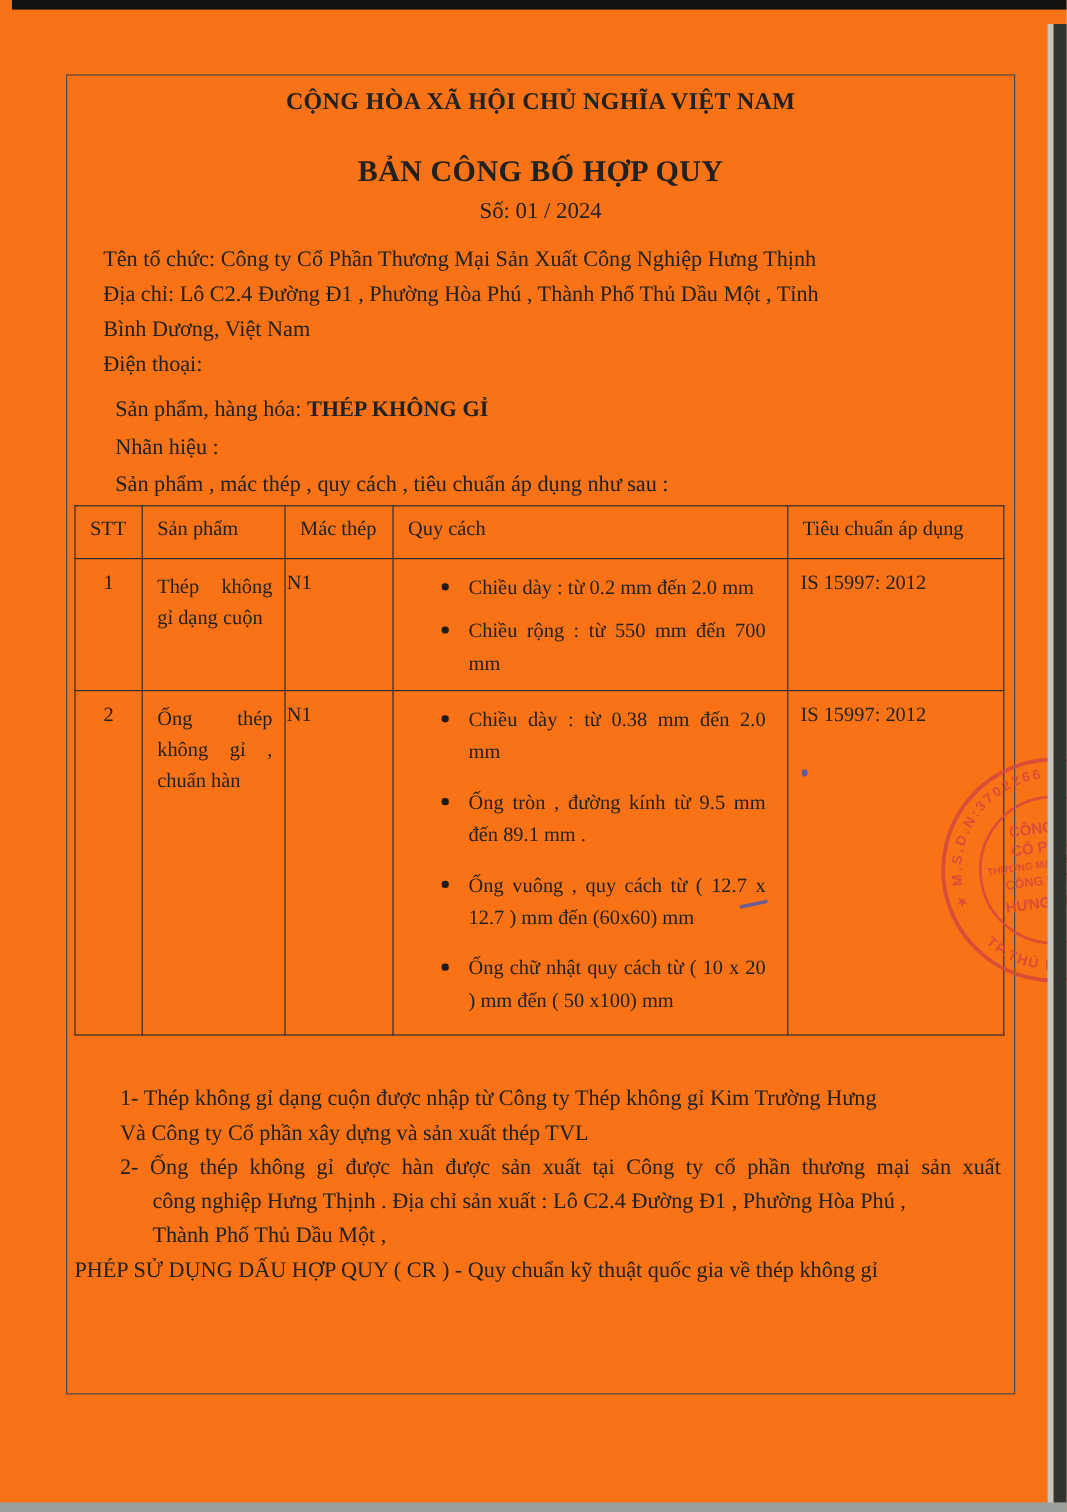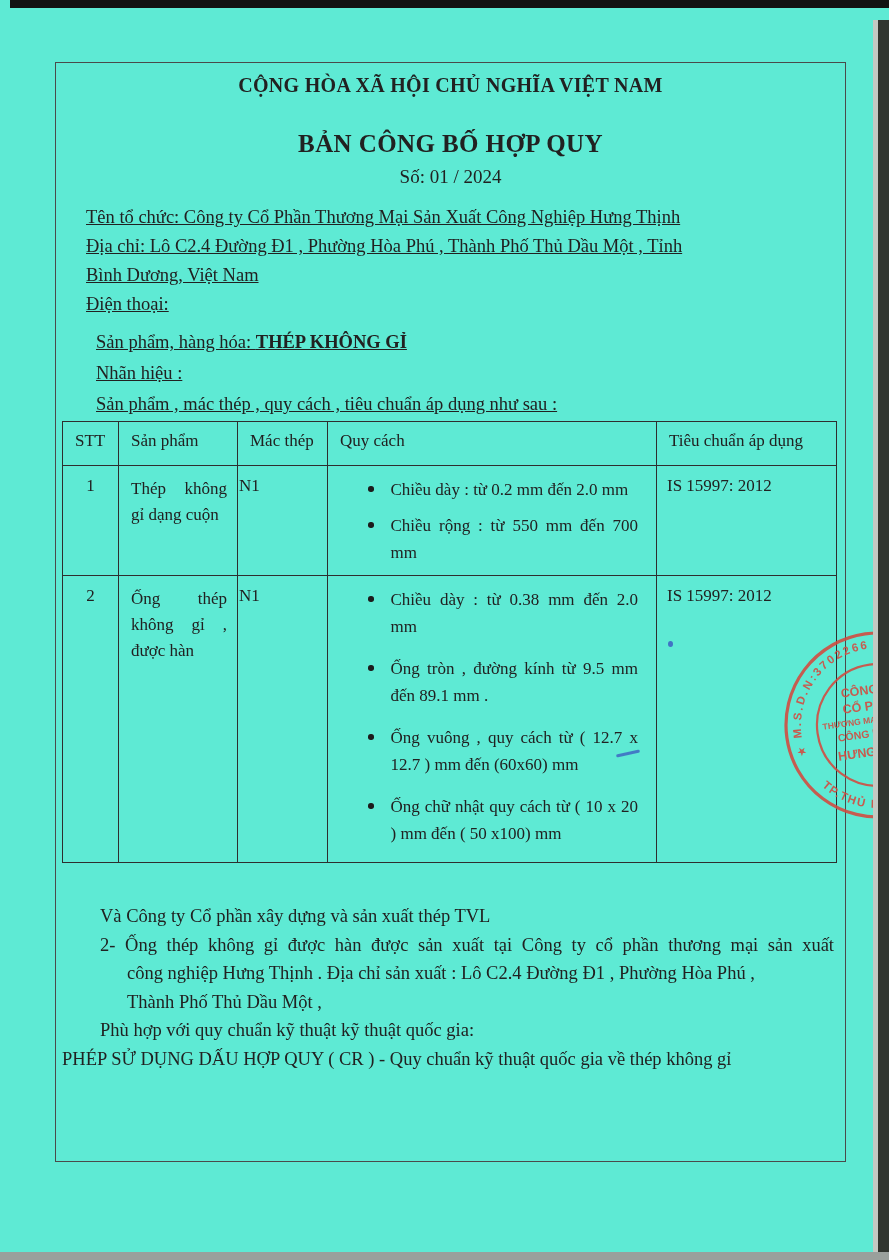--- a/index.html
+++ b/index.html
@@ -1,40 +1,40 @@
 <!DOCTYPE html>
 <html><head>
 <meta charset="utf-8">
 <style>
   html,body{margin:0;padding:0;background:#e8e8e6;}
   .scan{
     position:relative; width:889px; height:1260px; margin:0 auto;
-    background:#5eead4; overflow:hidden;
+    background:#f97316; overflow:hidden;
     font-family:"Liberation Serif","DejaVu Serif",serif; color:#212121;
   }
   
   .strip-top{position:absolute;left:10px;top:0;width:879px;height:8px;background:#121212;z-index:20;}
   .strip-right-shadow{position:absolute;left:873px;top:20px;width:5px;height:1233px;background:#c4c8c2;z-index:19;}
   .strip-right{position:absolute;left:878px;top:20px;width:11px;height:1233px;background:#31352f;z-index:20;}
   .strip-bottom{position:absolute;left:0;top:1252px;width:889px;height:8px;background:#9aa09c;z-index:20;}
 
   
   .doc{
     position:absolute; left:55px; top:62px; width:791px; height:1100px;
     border:1.6px solid #4a4a4a; box-sizing:border-box; padding-top:11px;
   }
   .nat-title{font-size:20px;font-weight:bold;text-align:center;line-height:22px;letter-spacing:.3px;}
   .motto{text-align:center;margin-top:10px;line-height:23px;}
   .motto-text{position:relative;font-size:19px;font-weight:bold;letter-spacing:.3px;}
   .motto-text::after{content:"";position:absolute;left:-20px;right:45px;bottom:-3px;height:2.6px;background:#2b2b2b;}
   .doc-title{margin-top:35px;font-size:25px;font-weight:bold;text-align:center;line-height:26px;letter-spacing:.4px;}
   .doc-number{margin-top:9px;font-size:19px;text-align:center;line-height:22px;}
 
-  .info{margin:15px 24px 0 30px;font-size:18.5px;line-height:29px;text-decoration:underline;}
-  .info2{margin:8px 24px 0 40px;font-size:18.5px;line-height:31px;text-decoration:underline;}
+  .info{margin:15px 24px 0 30px;font-size:18.5px;line-height:29px;}
+  .info2{margin:8px 24px 0 40px;font-size:18.5px;line-height:31px;}
   .bold{font-weight:bold;}
 
   table.spec{
     border-collapse:collapse; table-layout:fixed; margin:1px 0 4px 6px;
     width:774px; font-size:17px;
   }
   table.spec td{border:1.6px solid #2e2e2e;vertical-align:top;box-sizing:border-box;}
   tr.hdr td{height:44px;padding:9px 10px 0 12px;}
   td.c-stt{text-align:center;padding-top:10px;}
   td.c-sp{padding:10px 10px 0 12px;}
@@ -129,21 +129,21 @@
             </li>
           </ul>
         </td>
         <td class="c-tc">IS 15997: 2012</td>
       </tr>
       <tr class="r2">
         <td class="c-stt">2</td>
         <td class="c-sp">
           <div class="sp-line spread">Ống thép</div>
           <div class="sp-line spread">không gỉ ,</div>
-          <div class="sp-line">được hàn</div>
+          <div class="sp-line">chuẩn hàn</div>
         </td>
         <td class="c-mac">N1</td>
         <td class="c-qc">
           <ul class="qc">
             <li>
                   <span class="dot"></span>
               <div class="qc-text">
                 <div class="spread">Chiều dày : từ 0.38 mm đến 2.0</div>
                 <div>mm</div>
               </div>
@@ -170,25 +170,25 @@
               </div>
             </li>
           </ul>
         </td>
         <td class="c-tc">IS 15997: 2012</td>
       </tr>
     </tbody>
       </table>
 
     <div class="notes">
+      <div class="n-ind1">1-  Thép không gỉ dạng cuộn được nhập từ Công ty Thép không gỉ Kim Trường Hưng</div>
       <div class="n-ind1">Và Công ty Cổ phần xây dựng và sản xuất thép TVL</div>
       <div class="n-ind1 n-just">2-  Ống thép không gỉ được hàn được sản xuất tại Công ty cổ phần thương mại sản xuất</div>
       <div class="n-ind2">công nghiệp Hưng Thịnh . Địa chỉ sản xuất : Lô C2.4 Đường Đ1 , Phường Hòa Phú ,</div>
       <div class="n-ind2">Thành Phố Thủ Dầu Một ,</div>
-      <div class="n-ind1">Phù hợp với quy chuẩn kỹ thuật kỹ thuật quốc gia:</div>
       <div class="n-flush">PHÉP SỬ DỤNG DẤU HỢP QUY ( CR ) -  Quy chuẩn kỹ thuật quốc gia về thép không gỉ</div>
     </div>
   </div>
 
   <svg class="stamp" width="240" height="230" viewBox="0 0 240 230">
     <defs>
       <path id="arcTop" d="M 33.6 119.9 A 77 77 0 1 1 182.4 119.9"></path>
       <path id="arcBot" d="M 40 147.6 A 83 83 0 0 0 176 147.6"></path>
     </defs>
     <g transform="rotate(-8 108 100)">

